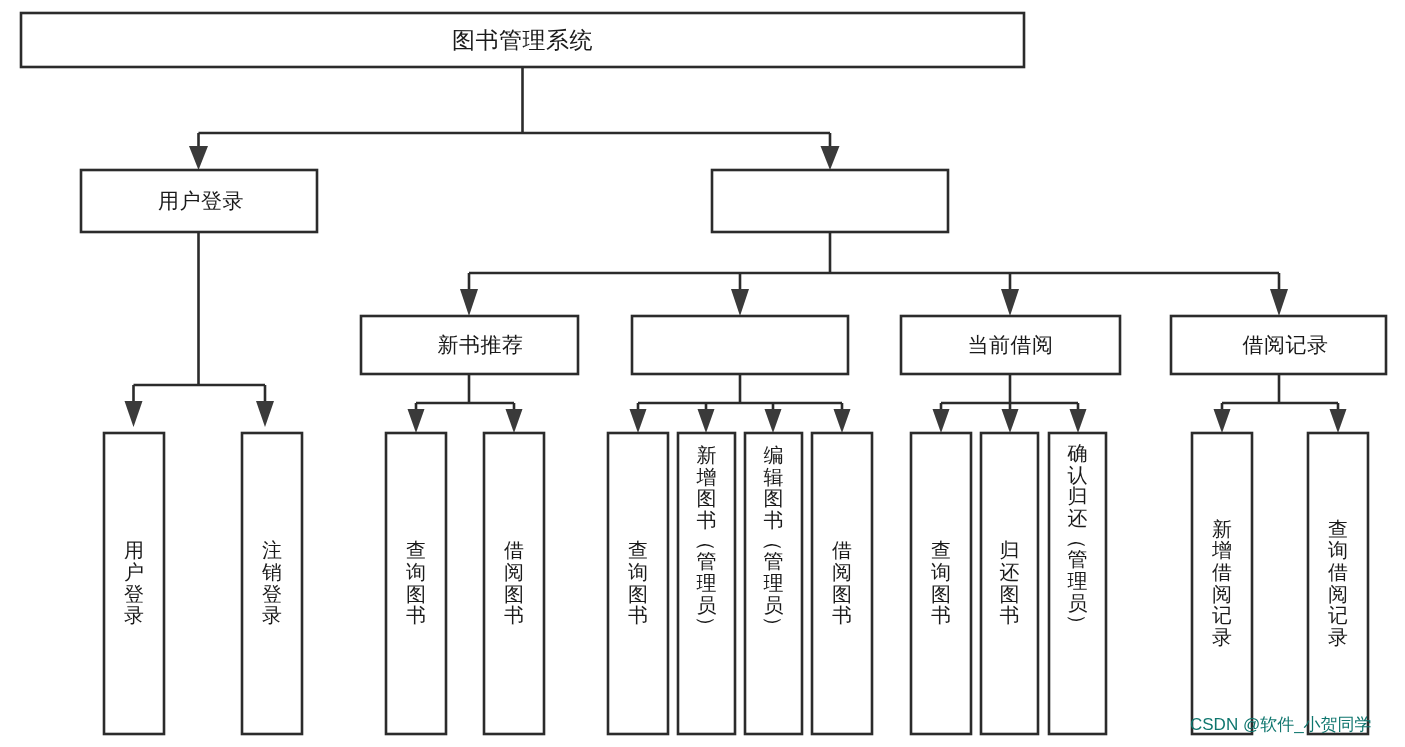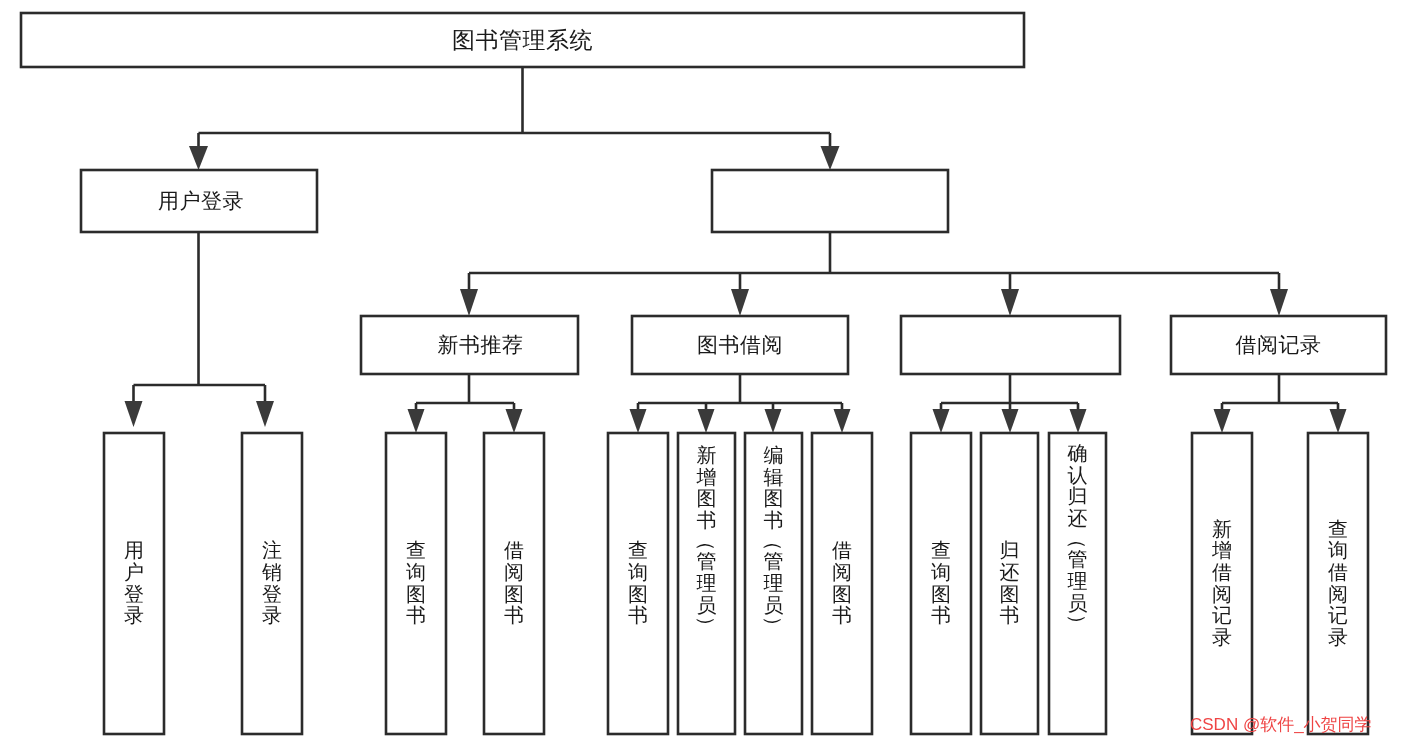--- a/index.html
+++ b/index.html
@@ -69,21 +69,21 @@
     line-height: 1.08;
     font-family: "Liberation Sans", "DejaVu Sans", sans-serif;
     pointer-events: none;
     text-align: center;
   }
   .leaf-label span.ch {
     display: block;
   }
   .watermark {
     position: absolute;
-    color: #ef4444;
+    color: #0f766e;
     font-size: 17px;
     font-family: "Liberation Sans", "DejaVu Sans", sans-serif;
     white-space: nowrap;
     pointer-events: none;
   }
 </style>
 </head>
 <body>
 
 <div id="diagram-root">
@@ -192,24 +192,24 @@
     <rect class="leaf-rect" x="1308" y="433" width="60" height="301"></rect>
   </svg>
 
   <div class="node-label" style="left:21px; top:13px; width:1003px; height:54px; font-size:23px;">图书管理系统</div>
 
   <div class="node-label" style="left:81px; top:170px; width:240px; height:62px;">用户登录</div>
 
 
   <div class="node-label" style="left:361px; top:316px; width:239px; height:58px;">新书推荐</div>
 
-  <div class="node-label" style="left:632px; top:316px; width:216px; height:58px;">图书借阅</div>
-
-
-  <div class="node-label" style="left:1171px; top:316px; width:215px; height:58px;">借阅记录</div>
+
+  <div class="node-label" style="left:901px; top:316px; width:219px; height:58px;">当前借阅</div>
+
+  <div class="node-label" style="left:1171px; top:316px; width:215px; height:58px;padding-left:7px;">借阅记录</div>
 
   <div class="leaf-label" style="left:104px; top:433px; width:60px; height:301px;">
       <span class="ch">用</span>
       <span class="ch">户</span>
       <span class="ch">登</span>
       <span class="ch">录</span>
     </div>
   <div class="leaf-label" style="left:242px; top:433px; width:60px; height:301px;">
       <span class="ch">注</span>
       <span class="ch">销</span>

